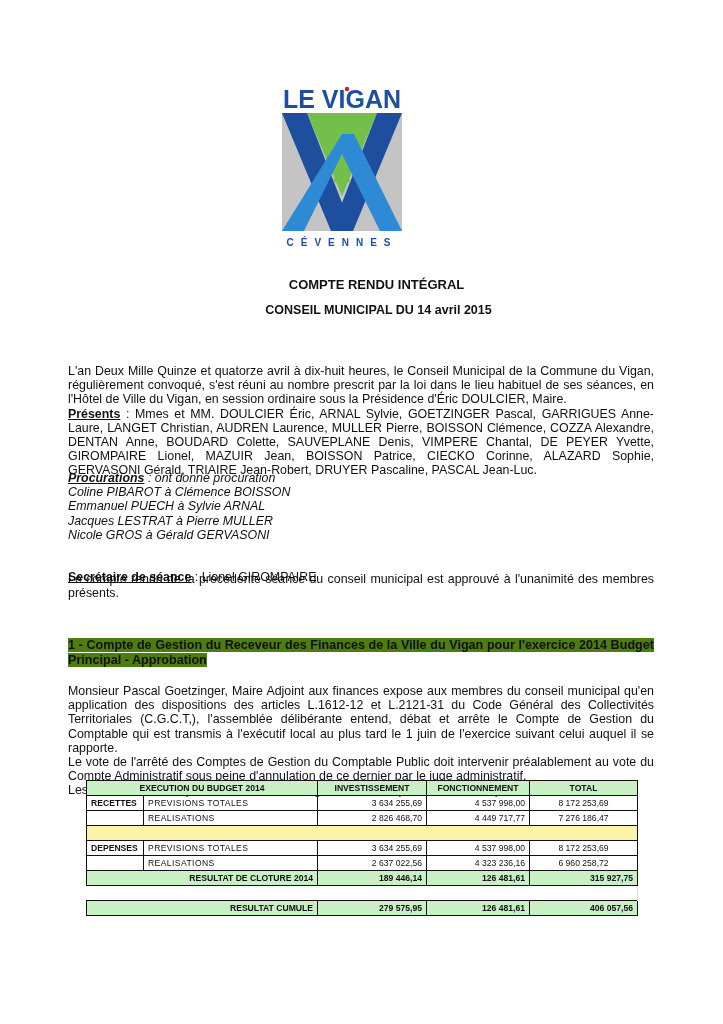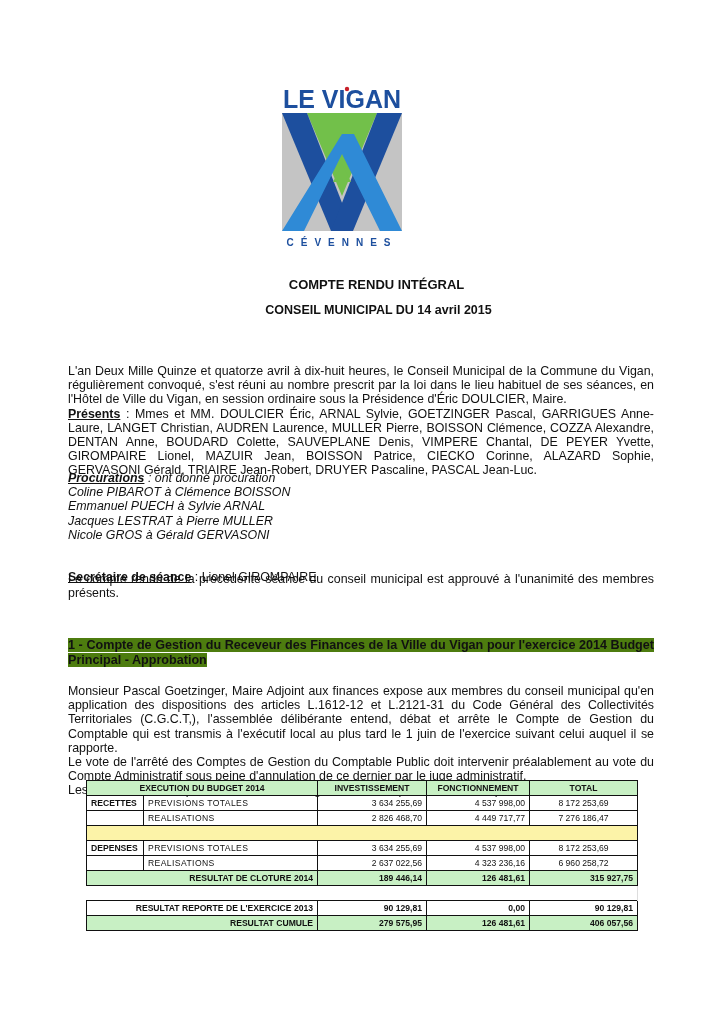--- a/index.html
+++ b/index.html
@@ -132,26 +132,20 @@
   </tr>
   <tr class="res">
     <td colspan="2">RESULTAT DE CLOTURE 2014</td>
     <td>189 446,14</td>
     <td>126 481,61</td>
     <td>315 927,75</td>
   </tr>
   <tr class="gap">
     <td colspan="5"></td>
   </tr>
-  <tr class="res" style="font-weight:bold">
-    <td colspan="2" style="background:#fff">RESULTAT REPORTE DE L'EXERCICE 2013</td>
-    <td style="background:#fff">90 129,81</td>
-    <td style="background:#fff">0,00</td>
-    <td style="background:#fff">90 129,81</td>
-  </tr>
   <tr class="res">
     <td colspan="2">RESULTAT CUMULE</td>
     <td>279 575,95</td>
     <td>126 481,61</td>
     <td>406 057,56</td>
   </tr>
 </tbody>
   </table>
 
 </body></html>

